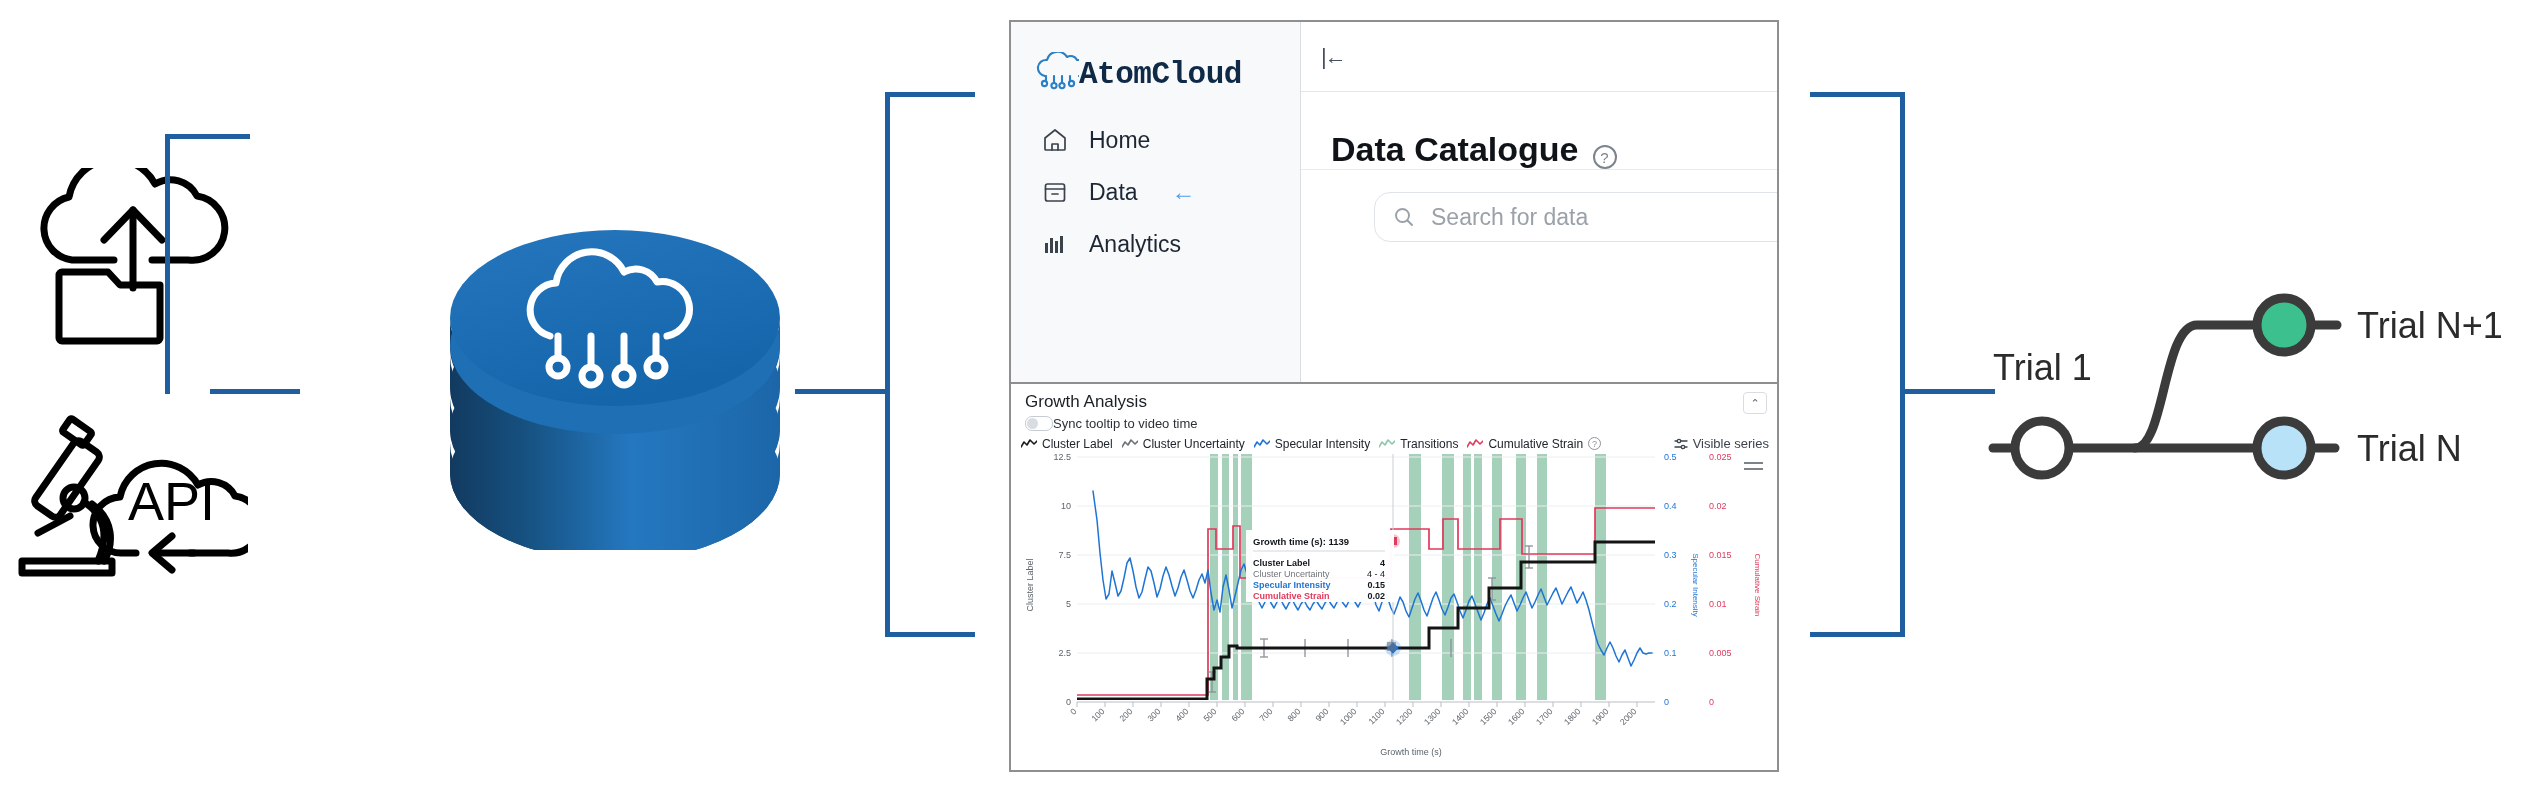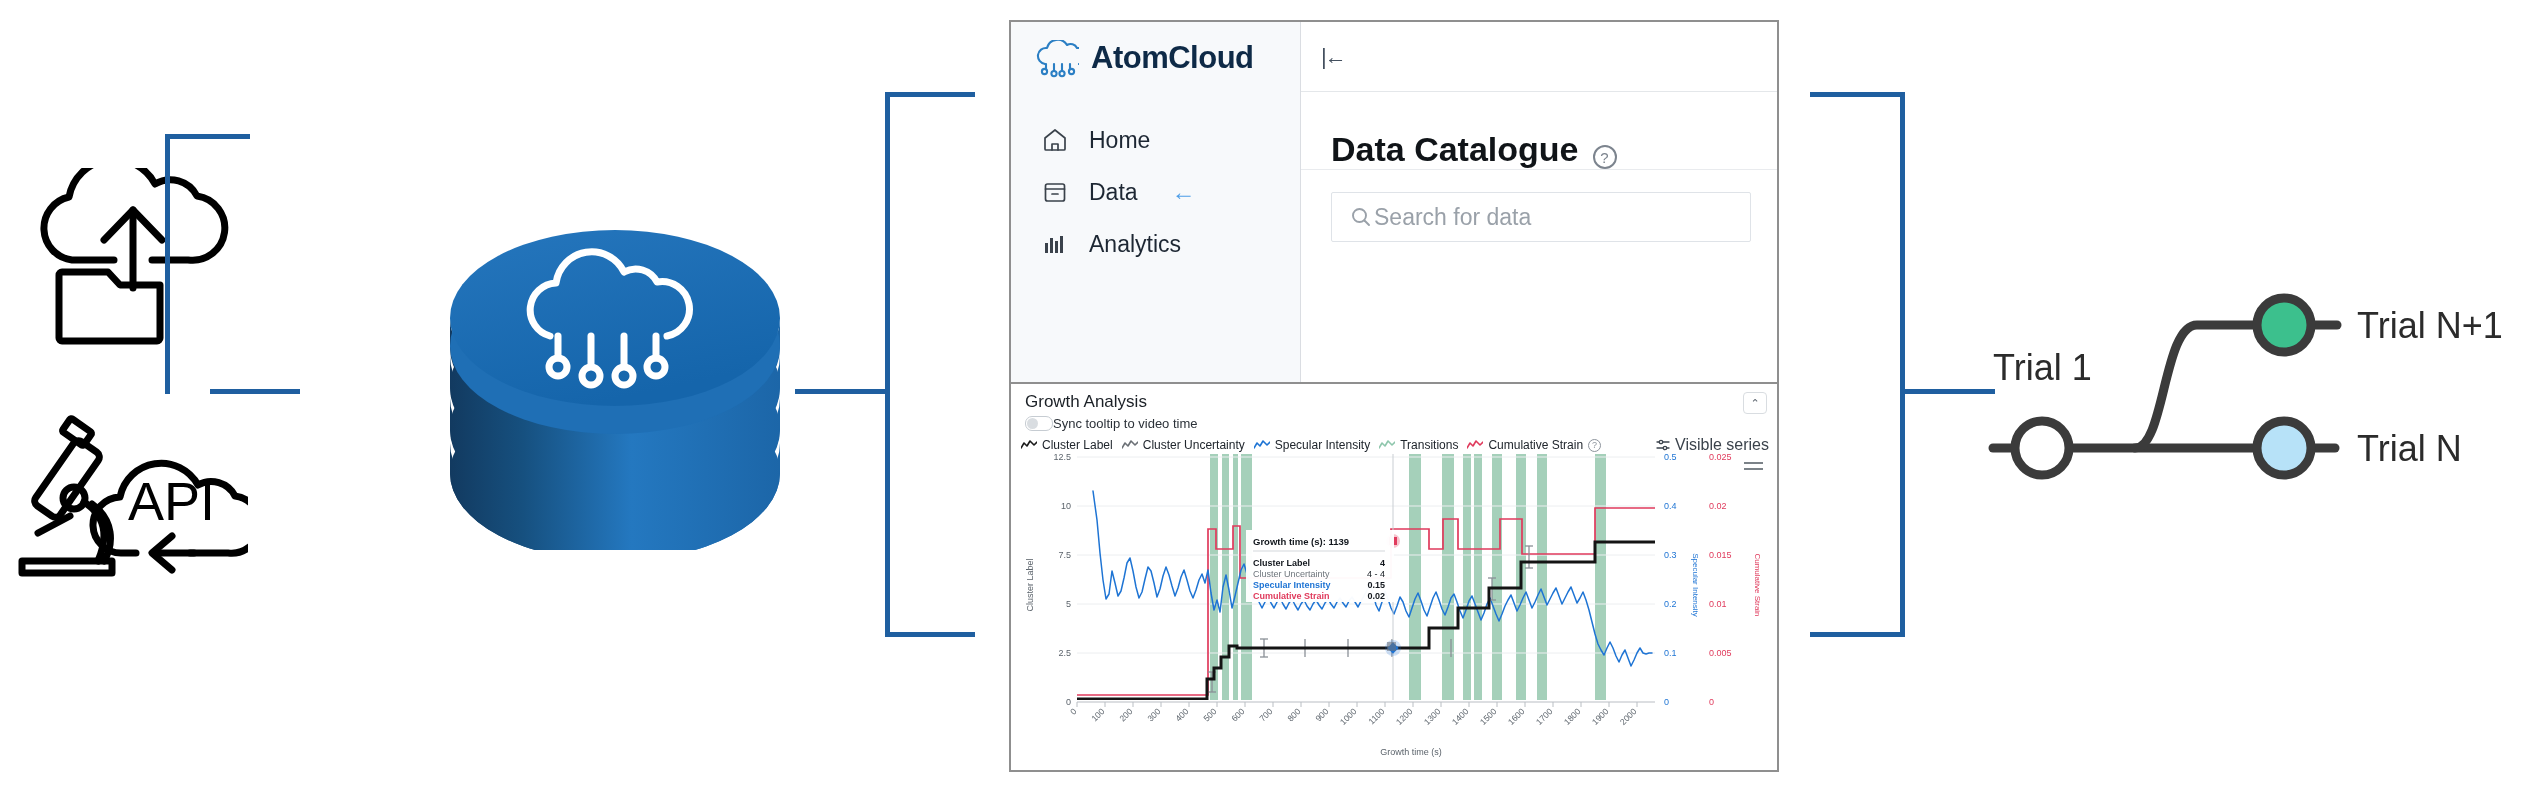--- a/index.html
+++ b/index.html
@@ -24,40 +24,40 @@
   #app-window{
     left:1009px;top:20px;width:770px;height:384px;
     background:#ffffff;border:2px solid #8f8f8f;box-sizing:border-box;
     display:flex;overflow:hidden;
   }
   #app-sidebar{
     width:290px;flex:0 0 290px;background:#f7f9fb;
     border-right:1px solid #dadde2;box-sizing:border-box;
     display:flex;flex-direction:column;
   }
-  .brand{display:flex;align-items:flex-start;gap:12px;padding:18px 0 0 22px;height:70px;box-sizing:border-box;}
+  .brand{display:flex;align-items:flex-end;padding:18px 0 0 22px;height:70px;box-sizing:border-box;font-family:Liberation Mono, monospace;}
   .brand-name{font-size:31px;font-weight:bold;color:#0e2a47;letter-spacing:-0.5px;}
   .nav{padding-top:22px;}
   .nav-item{
     display:flex;align-items:center;gap:20px;height:52px;padding-left:30px;
     font-size:23px;color:#1d2733;box-sizing:border-box;
   }
   .nav-item .ico{width:28px;height:28px;flex:0 0 28px;display:flex;align-items:center;justify-content:center;}
   .nav-arrow{color:#4f9fe8;font-size:24px;margin-left:14px;}
 
   #app-main{flex:1;display:flex;flex-direction:column;min-width:0;background:#fff;}
   #app-topbar{height:70px;border-bottom:1px solid #e4e7ea;display:flex;align-items:center;padding-left:20px;box-sizing:border-box;}
   #collapse-icon{font-size:22px;color:#44505f;letter-spacing:-2px;}
   #catalogue-header{height:78px;display:flex;align-items:flex-end;gap:14px;padding-left:30px;border-bottom:1px solid #e9ebee;box-sizing:border-box;}
   #catalogue-title{font-size:34px;font-weight:bold;color:#101418;}
   .help-circle{width:24px;height:24px;border:2px solid #7c848e;border-radius:50%;color:#7c848e;font-size:15px;display:flex;align-items:center;justify-content:center;box-sizing:border-box;}
   #catalogue-body{padding:22px 0 0 30px;}
   #search-box{
-    width:420px;height:50px;border:1px solid #dfe3e8;border-radius:2px;
-    display:flex;align-items:center;gap:2px;padding-left:18px;box-sizing:border-box;background:#fff;
+    width:420px;height:50px;border:1px solid #dfe3e8;border-radius:16px;
+    display:flex;align-items:center;gap:16px;padding-left:18px;box-sizing:border-box;background:#fff;margin-left:43px;
   }
   #search-placeholder{font-size:23px;color:#9aa1a9;}
   #filter-row{
     margin-top:18px;width:400px;height:50px;border:2px dashed #c9ced4;border-radius:9px;
     display:flex;align-items:center;gap:14px;padding:0 16px;box-sizing:border-box;
   }
   .plus-circle{width:24px;height:24px;border:1.5px solid #6f7781;border-radius:50%;position:relative;flex:0 0 24px;}
   .plus-circle:before,.plus-circle:after{content:"";position:absolute;background:#6f7781;}
   .plus-circle:before{left:5px;top:10.5px;width:12px;height:1.6px;}
   .plus-circle:after{top:5px;left:10.5px;height:12px;width:1.6px;}
@@ -72,21 +72,21 @@
   }
   #chart-title{position:absolute;left:14px;top:8px;font-size:17px;color:#1b2026;}
   #collapse-chart-btn{position:absolute;right:10px;top:8px;width:22px;height:20px;border:1px solid #d9dde1;border-radius:4px;display:flex;align-items:center;justify-content:center;font-size:11px;color:#5b646e;background:#fff;}
   #sync-row{position:absolute;left:14px;top:32px;display:flex;align-items:center;}
   #sync-toggle{width:26px;height:13px;border-radius:7px;background:#fff;border:1px solid #c6ccd2;position:relative;}
   #sync-toggle:after{content:"";position:absolute;left:1px;top:1px;width:11px;height:11px;border-radius:50%;background:#d9dde1;}
   #sync-label{font-size:13px;color:#2b3138;}
   #legend-row{position:absolute;left:10px;top:52px;right:8px;display:flex;align-items:center;gap:9px;}
   .legend-item{display:flex;align-items:center;gap:5px;font-size:12px;color:#20262d;white-space:nowrap;}
   .spark{width:16px;height:10px;flex:0 0 16px;}
-  #visible-series{margin-left:auto;display:flex;align-items:center;gap:5px;font-size:16px;color:#3b434c;white-space:nowrap;}
+  #visible-series{margin-left:auto;display:flex;align-items:center;gap:5px;font-size:13px;color:#3b434c;white-space:nowrap;}
   .help-sm{width:13px;height:13px;border:1px solid #8d949c;border-radius:50%;font-size:9px;color:#8d949c;display:flex;align-items:center;justify-content:center;box-sizing:border-box;}
   #plot-area{position:absolute;left:0;top:66px;width:770px;height:320px;}
   #plot-svg{display:block;}
 
   
   #trial-diagram{left:1985px;top:280px;width:560px;height:230px;}
   .trial-text{font-size:36px;fill:#2b2b2b;font-family:"Liberation Sans","DejaVu Sans",sans-serif;}
 </style>
 </head>
 <body>

